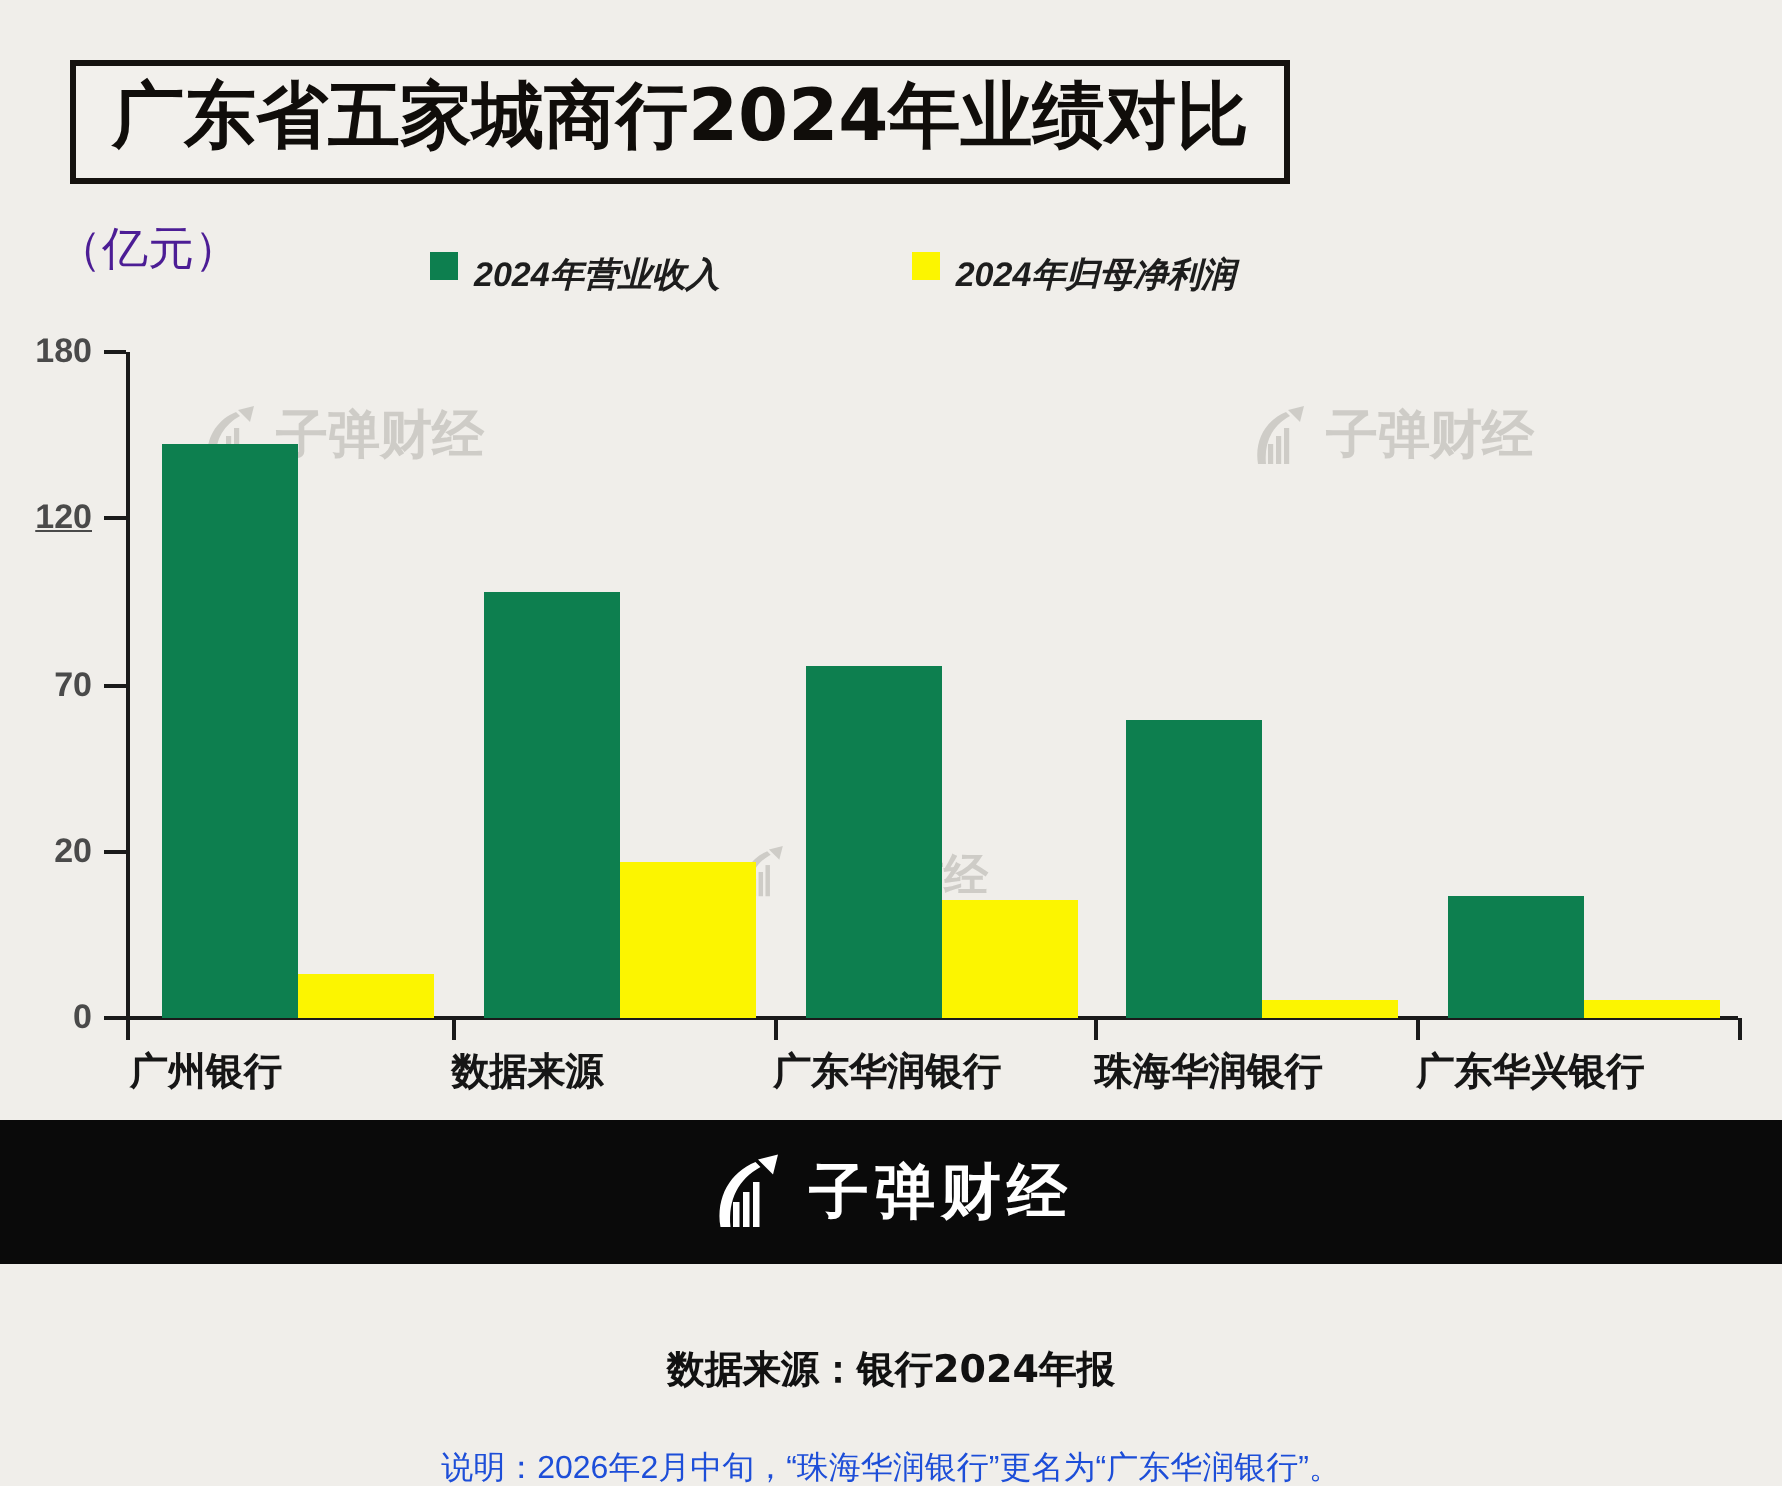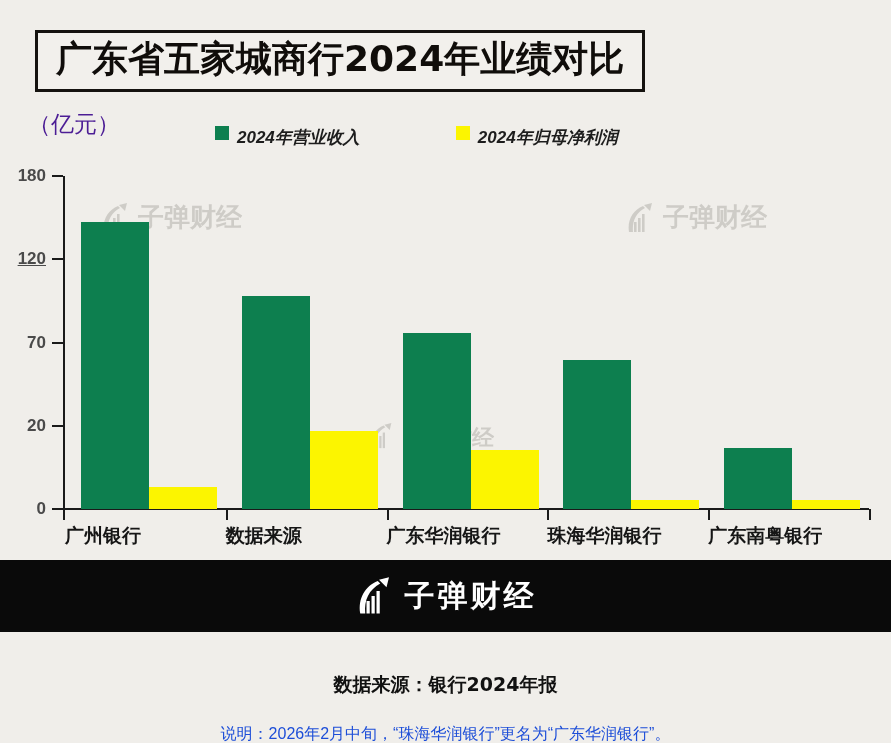--- a/index.html
+++ b/index.html
@@ -202,21 +202,21 @@
     </div>
   <div id="xaxis-items">
       <div class="xlabel" style="left: 65px; width: 160.8px;">广州银行</div>
       <div class="xsep" style="left: 225.8px;"></div>
       <div class="xlabel" style="left: 225.8px; width: 160.8px;">数据来源</div>
       <div class="xsep" style="left: 386.6px;"></div>
       <div class="xlabel" style="left: 386.6px; width: 160.8px;">广东华润银行</div>
       <div class="xsep" style="left: 547.4px;"></div>
       <div class="xlabel" style="left: 547.4px; width: 160.8px;">珠海华润银行</div>
       <div class="xsep" style="left: 708.2px;"></div>
-      <div class="xlabel" style="left: 708.2px; width: 160.8px;">广东南粤银行</div>
+      <div class="xlabel" style="left: 708.2px; width: 160.8px;">广东华兴银行</div>
       <div class="xsep" style="left: 63px;"></div>
       <div class="xsep" style="left: 869px;"></div>
     </div>
 </div>
 
 <div id="banner">
   <span class="wm-mark" style="width:38px;height:40px;">
     <svg viewBox="0 0 30 32" width="38" height="40" aria-hidden="true">
       <path d="M4 30 C2 18 8 8 18 4 L20 6 C11 11 7 19 8 30 Z" fill="#ffffff"></path>
       <rect x="9" y="20" width="2.6" height="10" fill="#ffffff"></rect>

